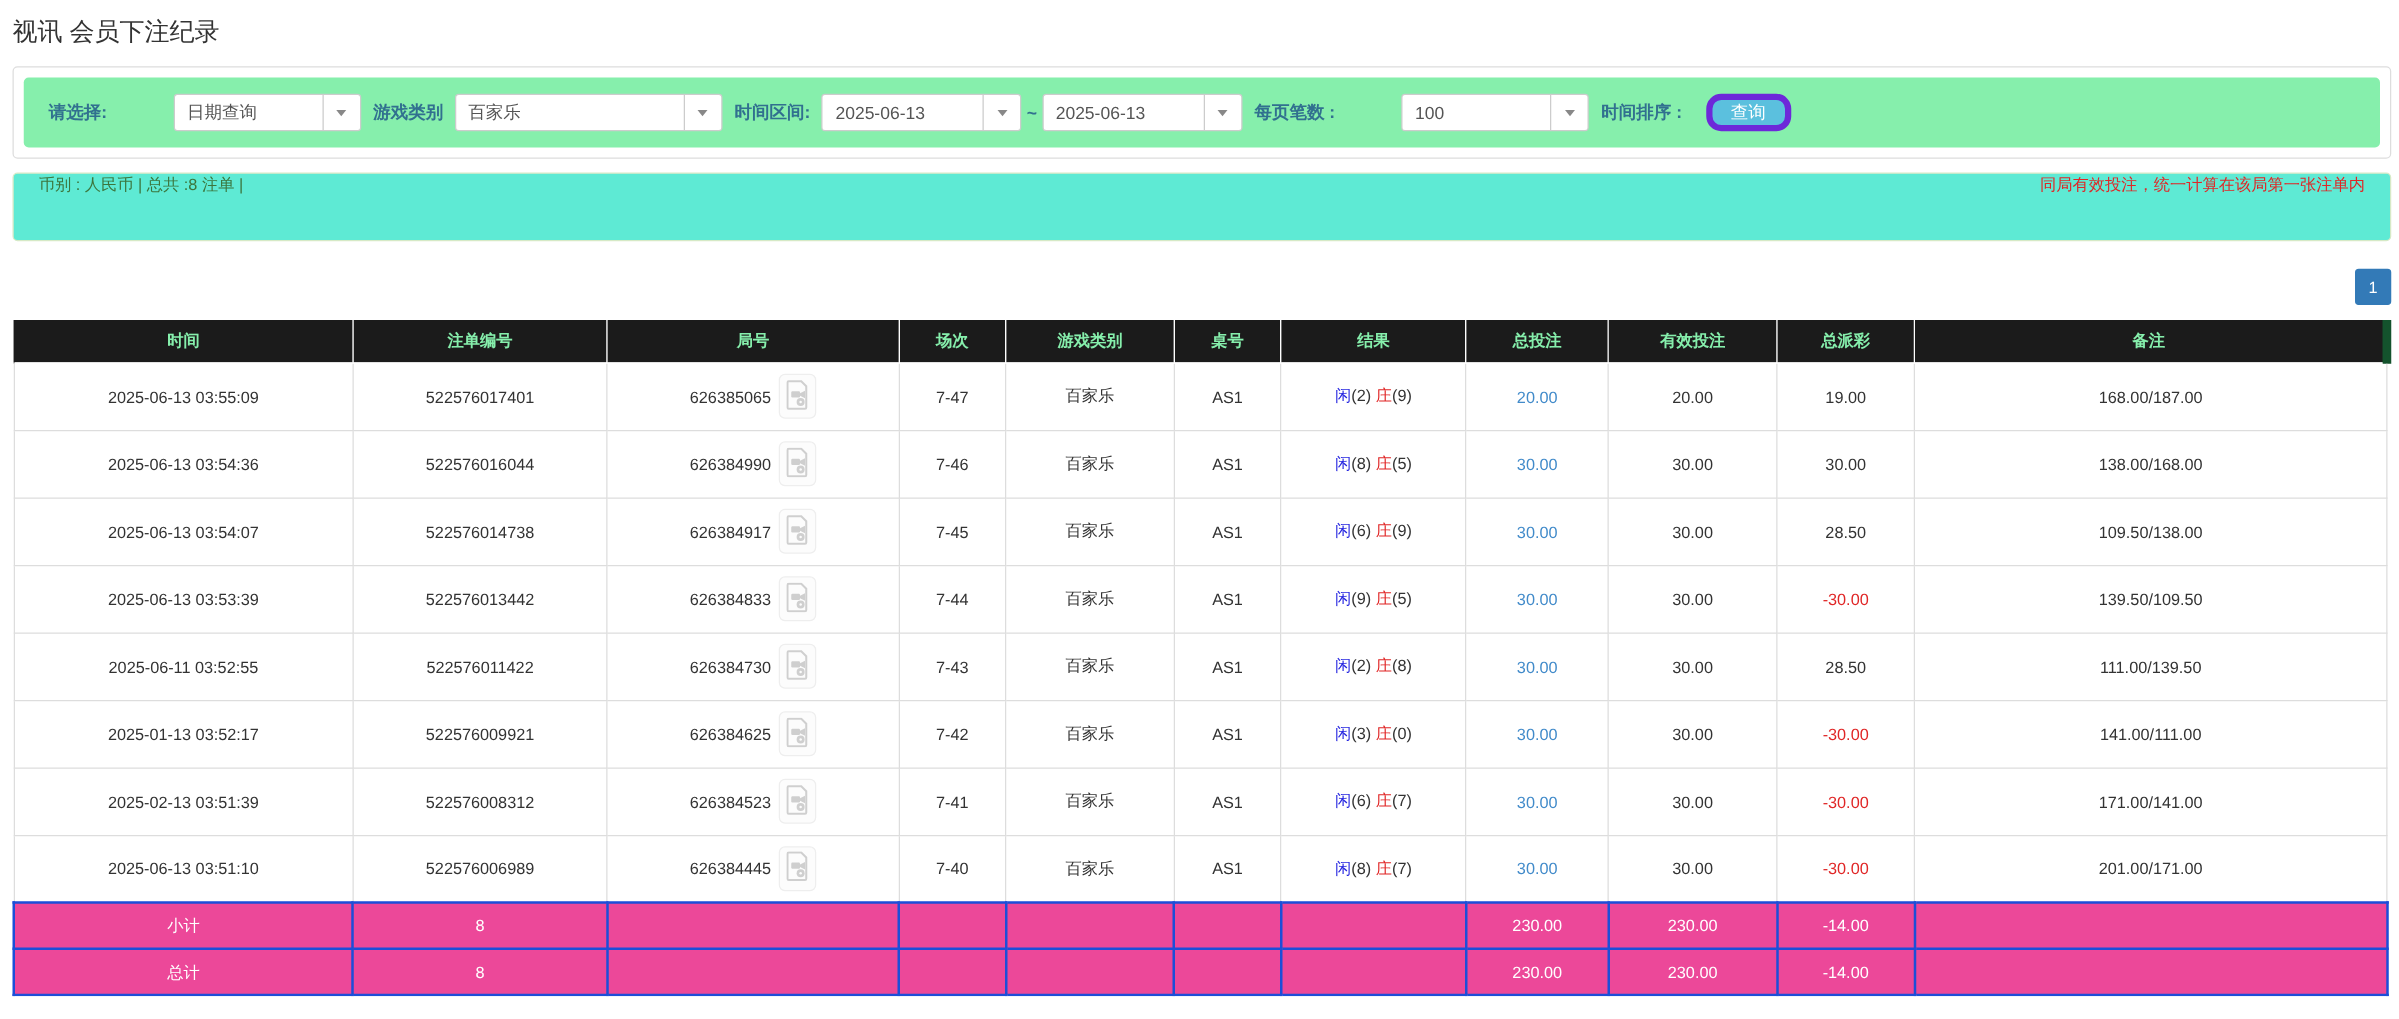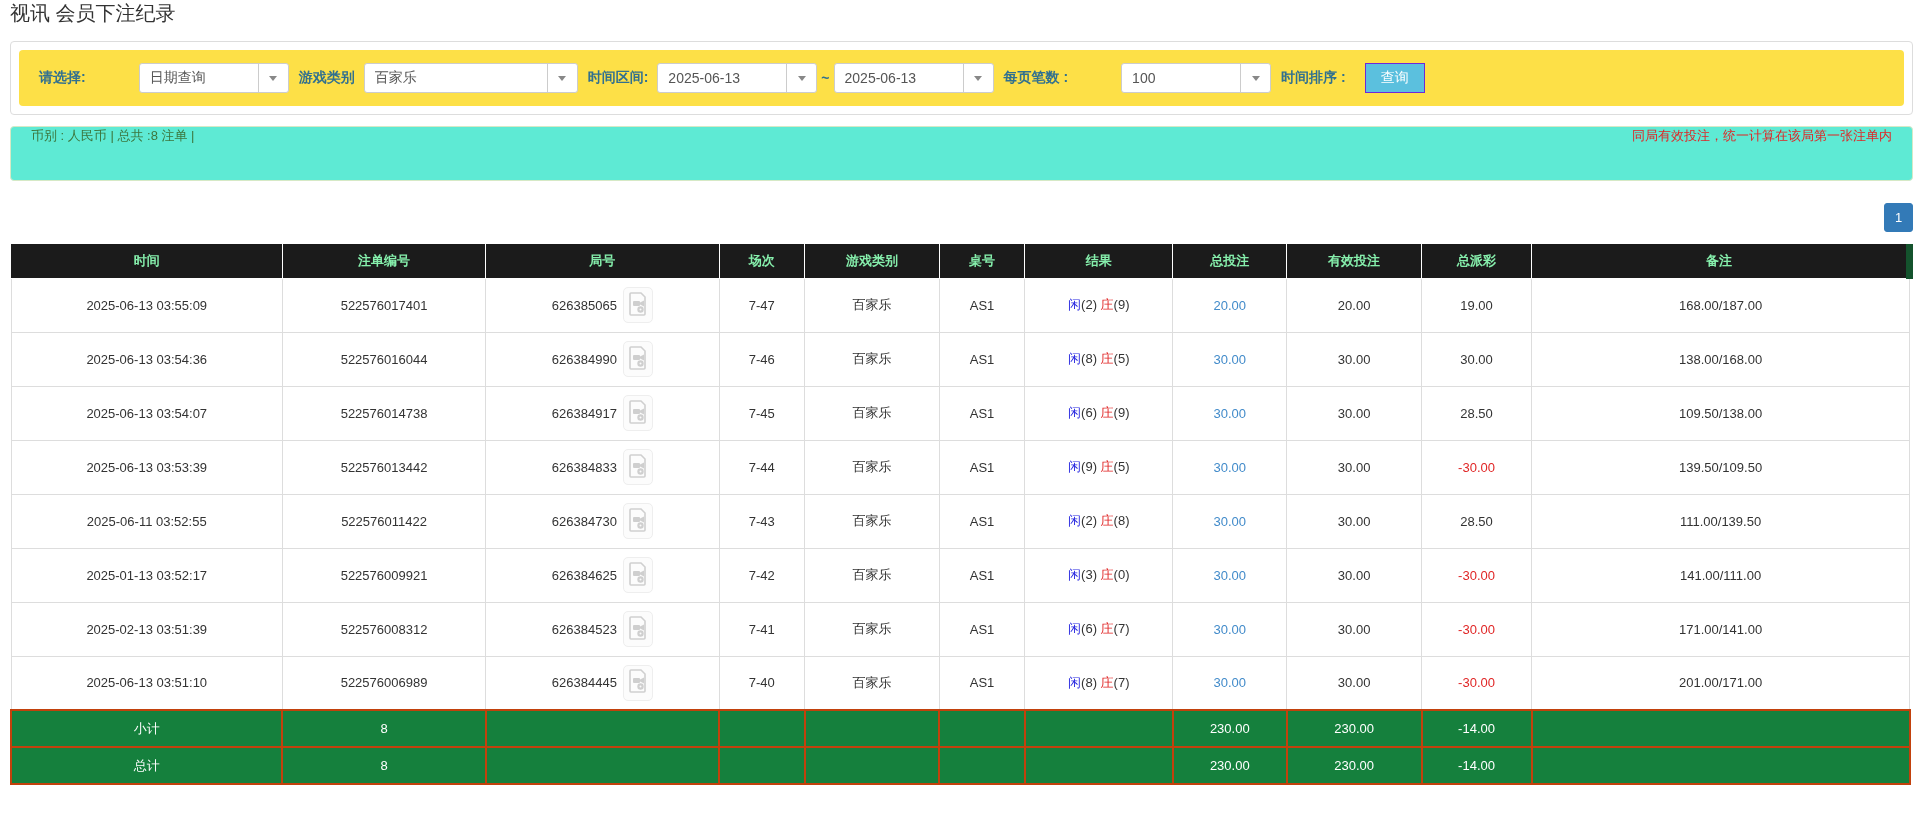--- a/index.html
+++ b/index.html
@@ -1,35 +1,35 @@
 <!DOCTYPE html>
 <html><head>
 <meta charset="utf-8">
 <style>
   * { margin:0; padding:0; box-sizing:border-box; }
   html,body { background:#fff; font-family:"Liberation Sans","DejaVu Sans",sans-serif; color:#333; }
-  .page { width:1903px; margin:0 auto 0 10px; padding-top:0; }
+  .page { width:1903px; margin:0 auto 0 10px; padding-top:12px; }
 
   .page-title { font-size:20px; font-weight:500; color:#333; margin-bottom:14px; }
 
   
   .filter-panel { border:1px solid #ddd; border-radius:4px; background:#fff; padding:8px; margin-bottom:11px; }
-  .filter-bar { background:#fde047; border-radius:4px; padding:13px 10px 13px 20px; display:flex; align-items:center; }
+  .filter-bar { background:#86efac; border-radius:4px; padding:13px 10px 13px 20px; display:flex; align-items:center; }
   .f-label { color:#31708f; font-weight:bold; font-size:14px; white-space:nowrap; margin:0 9px 0 10px; }
   .f-label:first-child { margin-left:0; }
   .tilde { color:#31708f; font-weight:bold; margin:0 4px; font-size:14px; }
 
   .select { display:flex; height:30px; background:#fff; border:1px solid #ccc; border-radius:3px; align-items:stretch; cursor:pointer; }
   .select .val { flex:1; display:flex; align-items:center; padding:0 10px; font-size:14px; color:#555; white-space:nowrap; overflow:hidden; }
   .select .arrow-box { width:30px; border-left:1px solid #ccc; display:flex; align-items:center; justify-content:center; }
   .caret { width:0; height:0; border-left:4px solid transparent; border-right:4px solid transparent; border-top:5px solid #888; }
 
   .w-150 { width:150px;margin-left:44px; } .w-214 { width:214px; } .w-160 { width:160px; } .w-210 { width:210px; }
 
-  .btn-query { height:30px; padding:0 15px; margin-left:10px; background:#5bc0de; border:1px solid #6d28d9; border-radius:0; color:#fff; font-size:14px; cursor:pointer; }
+  .btn-query { height:30px; padding:0 15px; margin-left:10px; background:#5bc0de; border:5px solid #6d28d9; border-radius:12px; color:#fff; font-size:14px; cursor:pointer; }
 
   
   .summary-bar { background:#5eead4; border:1px solid #d6e9c6; border-radius:4px; height:55px; display:flex; align-items:flex-start; justify-content:space-between; padding:0 20px; margin-bottom:22px; }
   .summary-left { color:#3c763d; font-size:13px; }
   .summary-right { color:#e02626; font-size:13px; }
 
   
   .pagination-row { display:flex; justify-content:flex-end; margin-bottom:12px; }
   .page-btn { min-width:29px; height:29px; background:#337ab7; border:1px solid #337ab7; border-radius:3px; color:#fff; font-size:13px; display:flex; align-items:center; justify-content:center; cursor:pointer; }
 
@@ -38,21 +38,21 @@
   thead th { background:#1b1b1b; color:#86efac; font-weight:bold; height:34px; border:1px solid #fff; border-top:none; text-align:center; }
   thead th:first-child { border-left:1px solid #1b1b1b; }
   thead th:last-child { border-right:7px solid #14532d;margin-top:28px; }
   tbody td { background:#fff; border:1px solid #ddd; height:54px; text-align:center; color:#333; vertical-align:middle; }
   .round-cell { display:flex; align-items:center; justify-content:center; gap:6px; }
   .video-btn { display:inline-flex; align-items:center; justify-content:center; width:30px; height:36px; background:#fcfcfc; border:1px solid #eee; border-radius:5px; cursor:pointer; }
   .p-blue { color:#2626e0; }
   .b-red { color:#e02626; }
   .bet-link { color:#428bca; cursor:pointer; text-decoration:none; }
   .neg { color:#e02626; }
-  tr.summary-row td { background:#15803d; color:#fff; height:37px; border:2px solid #c2410c; font-size:13px; }
+  tr.summary-row td { background:#ec4899; color:#fff; height:37px; border:2px solid #1d4ed8; font-size:13px; }
 </style>
 </head>
 <body>
 
 <div class="page">
 
   <h1 class="page-title">视讯 会员下注纪录</h1>
 
   <div class="filter-panel">
     <div class="filter-bar">

